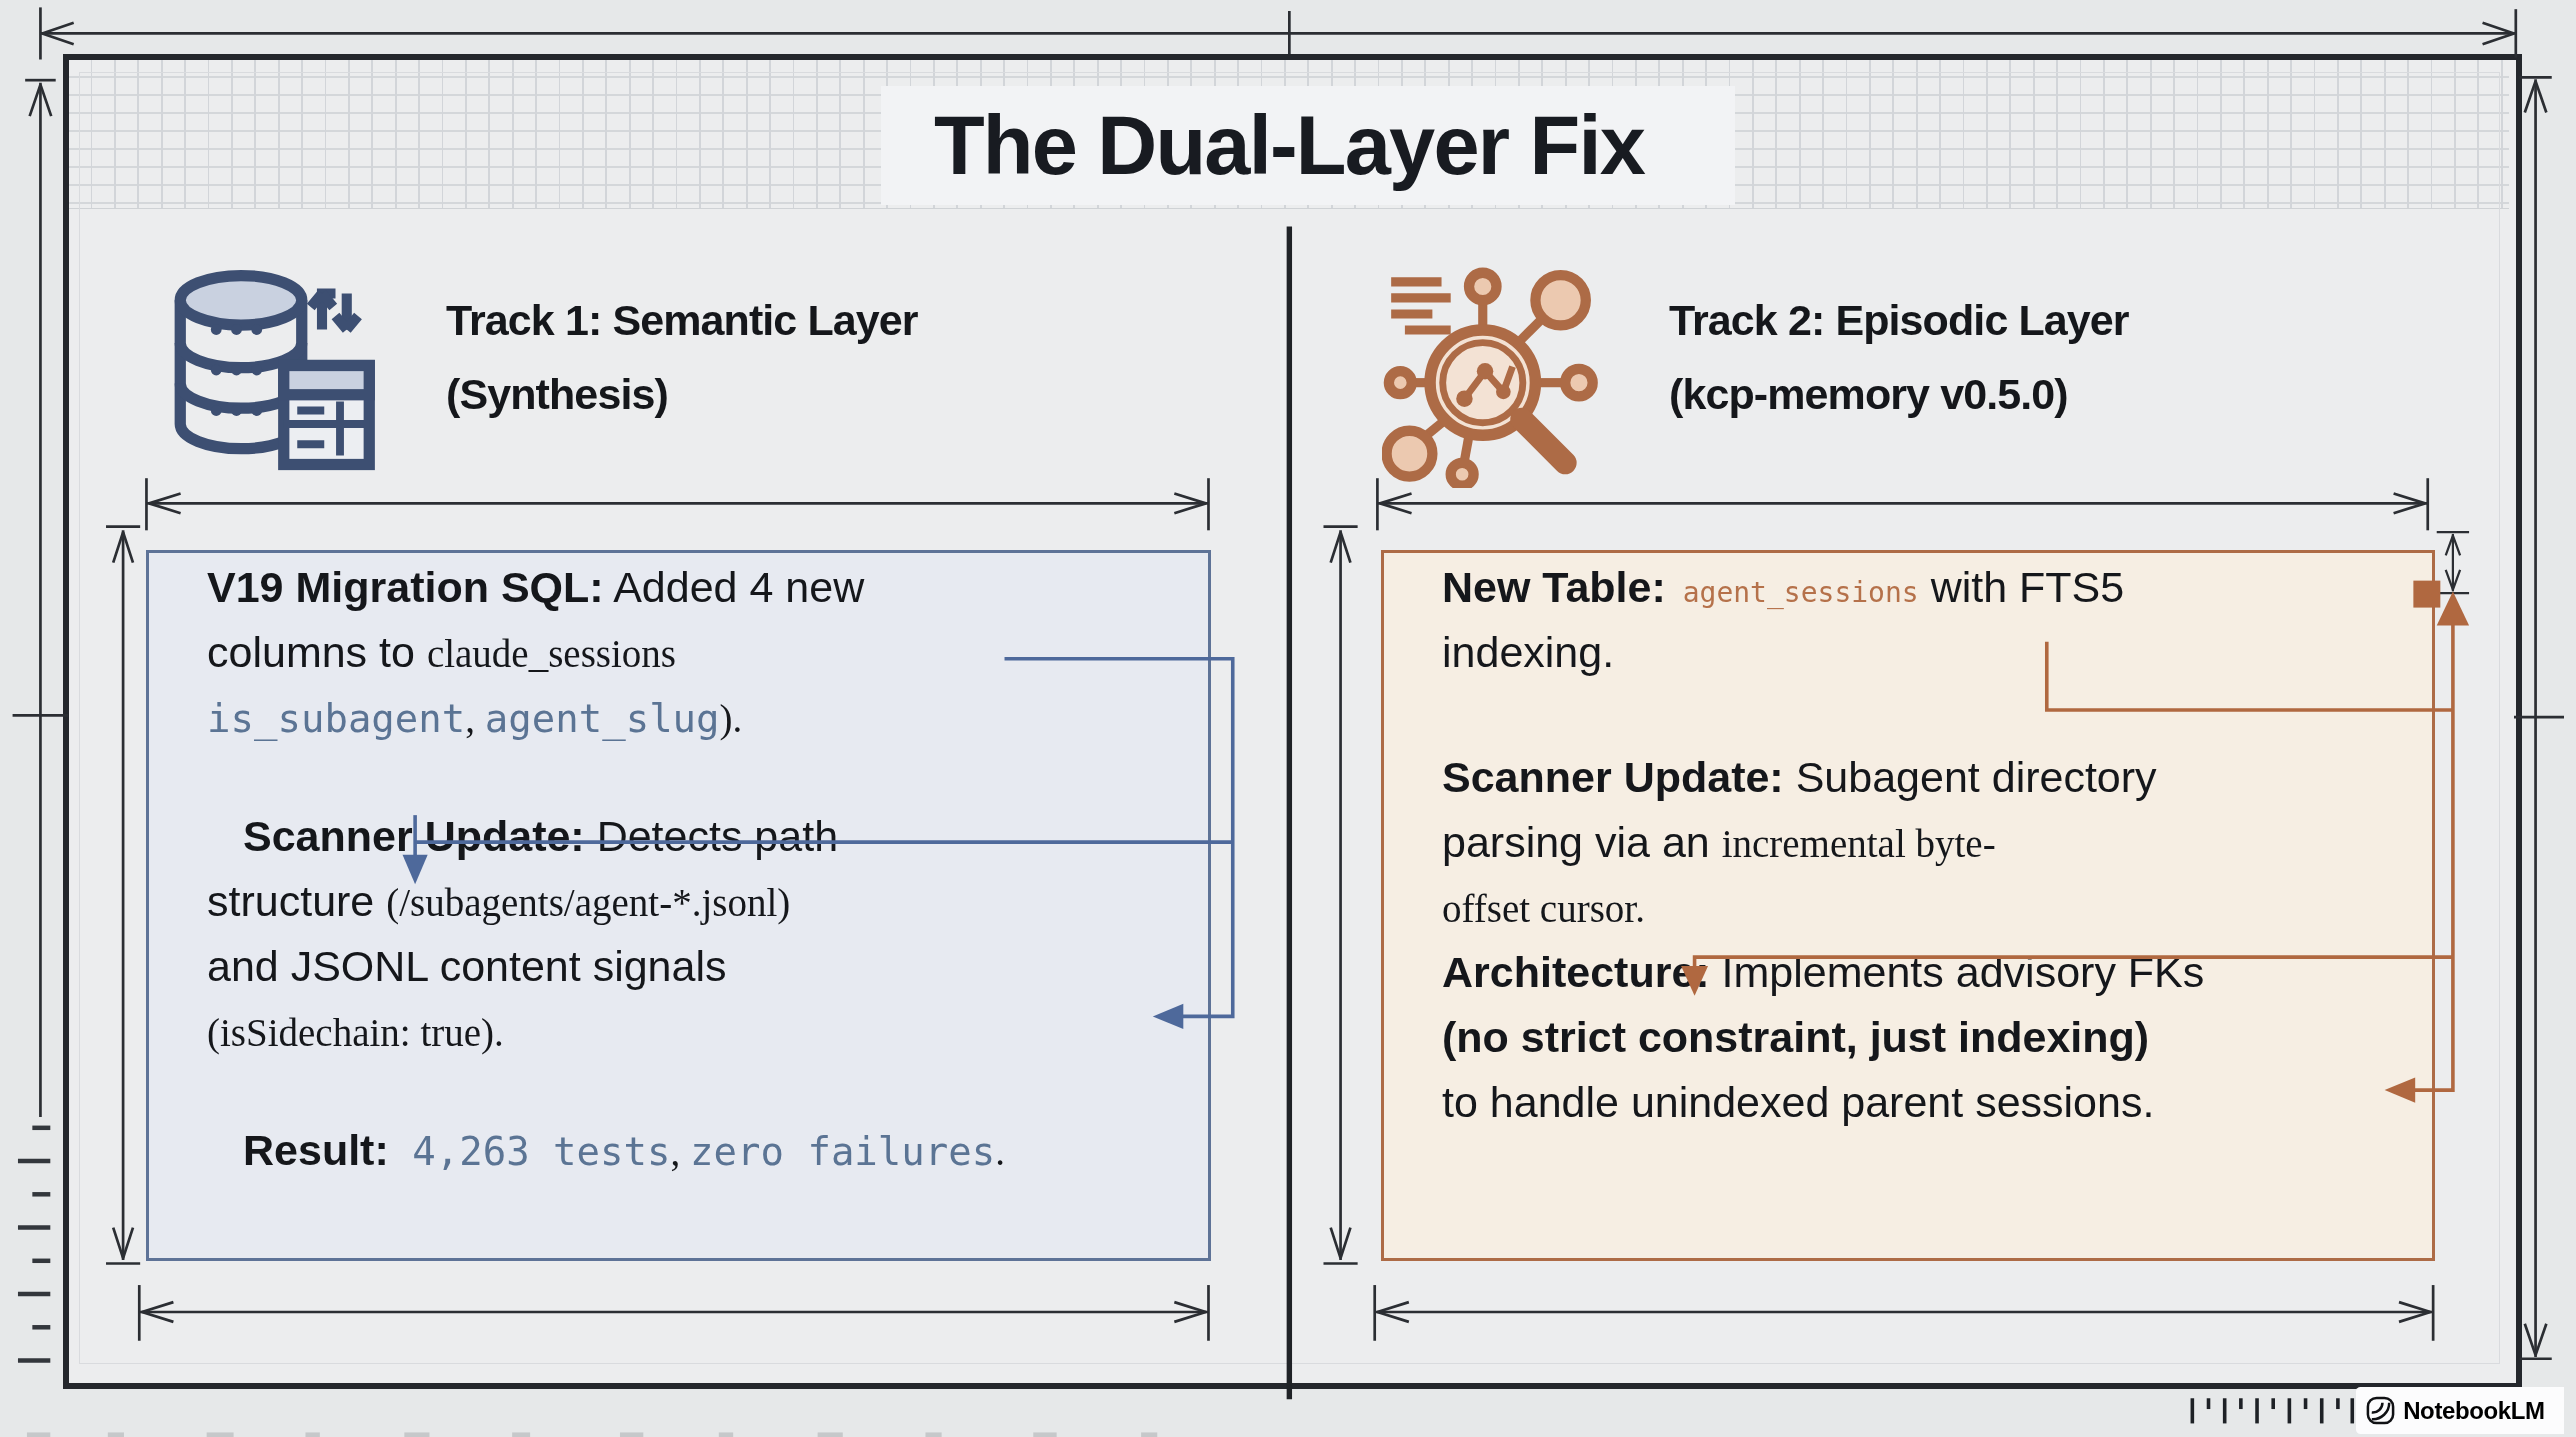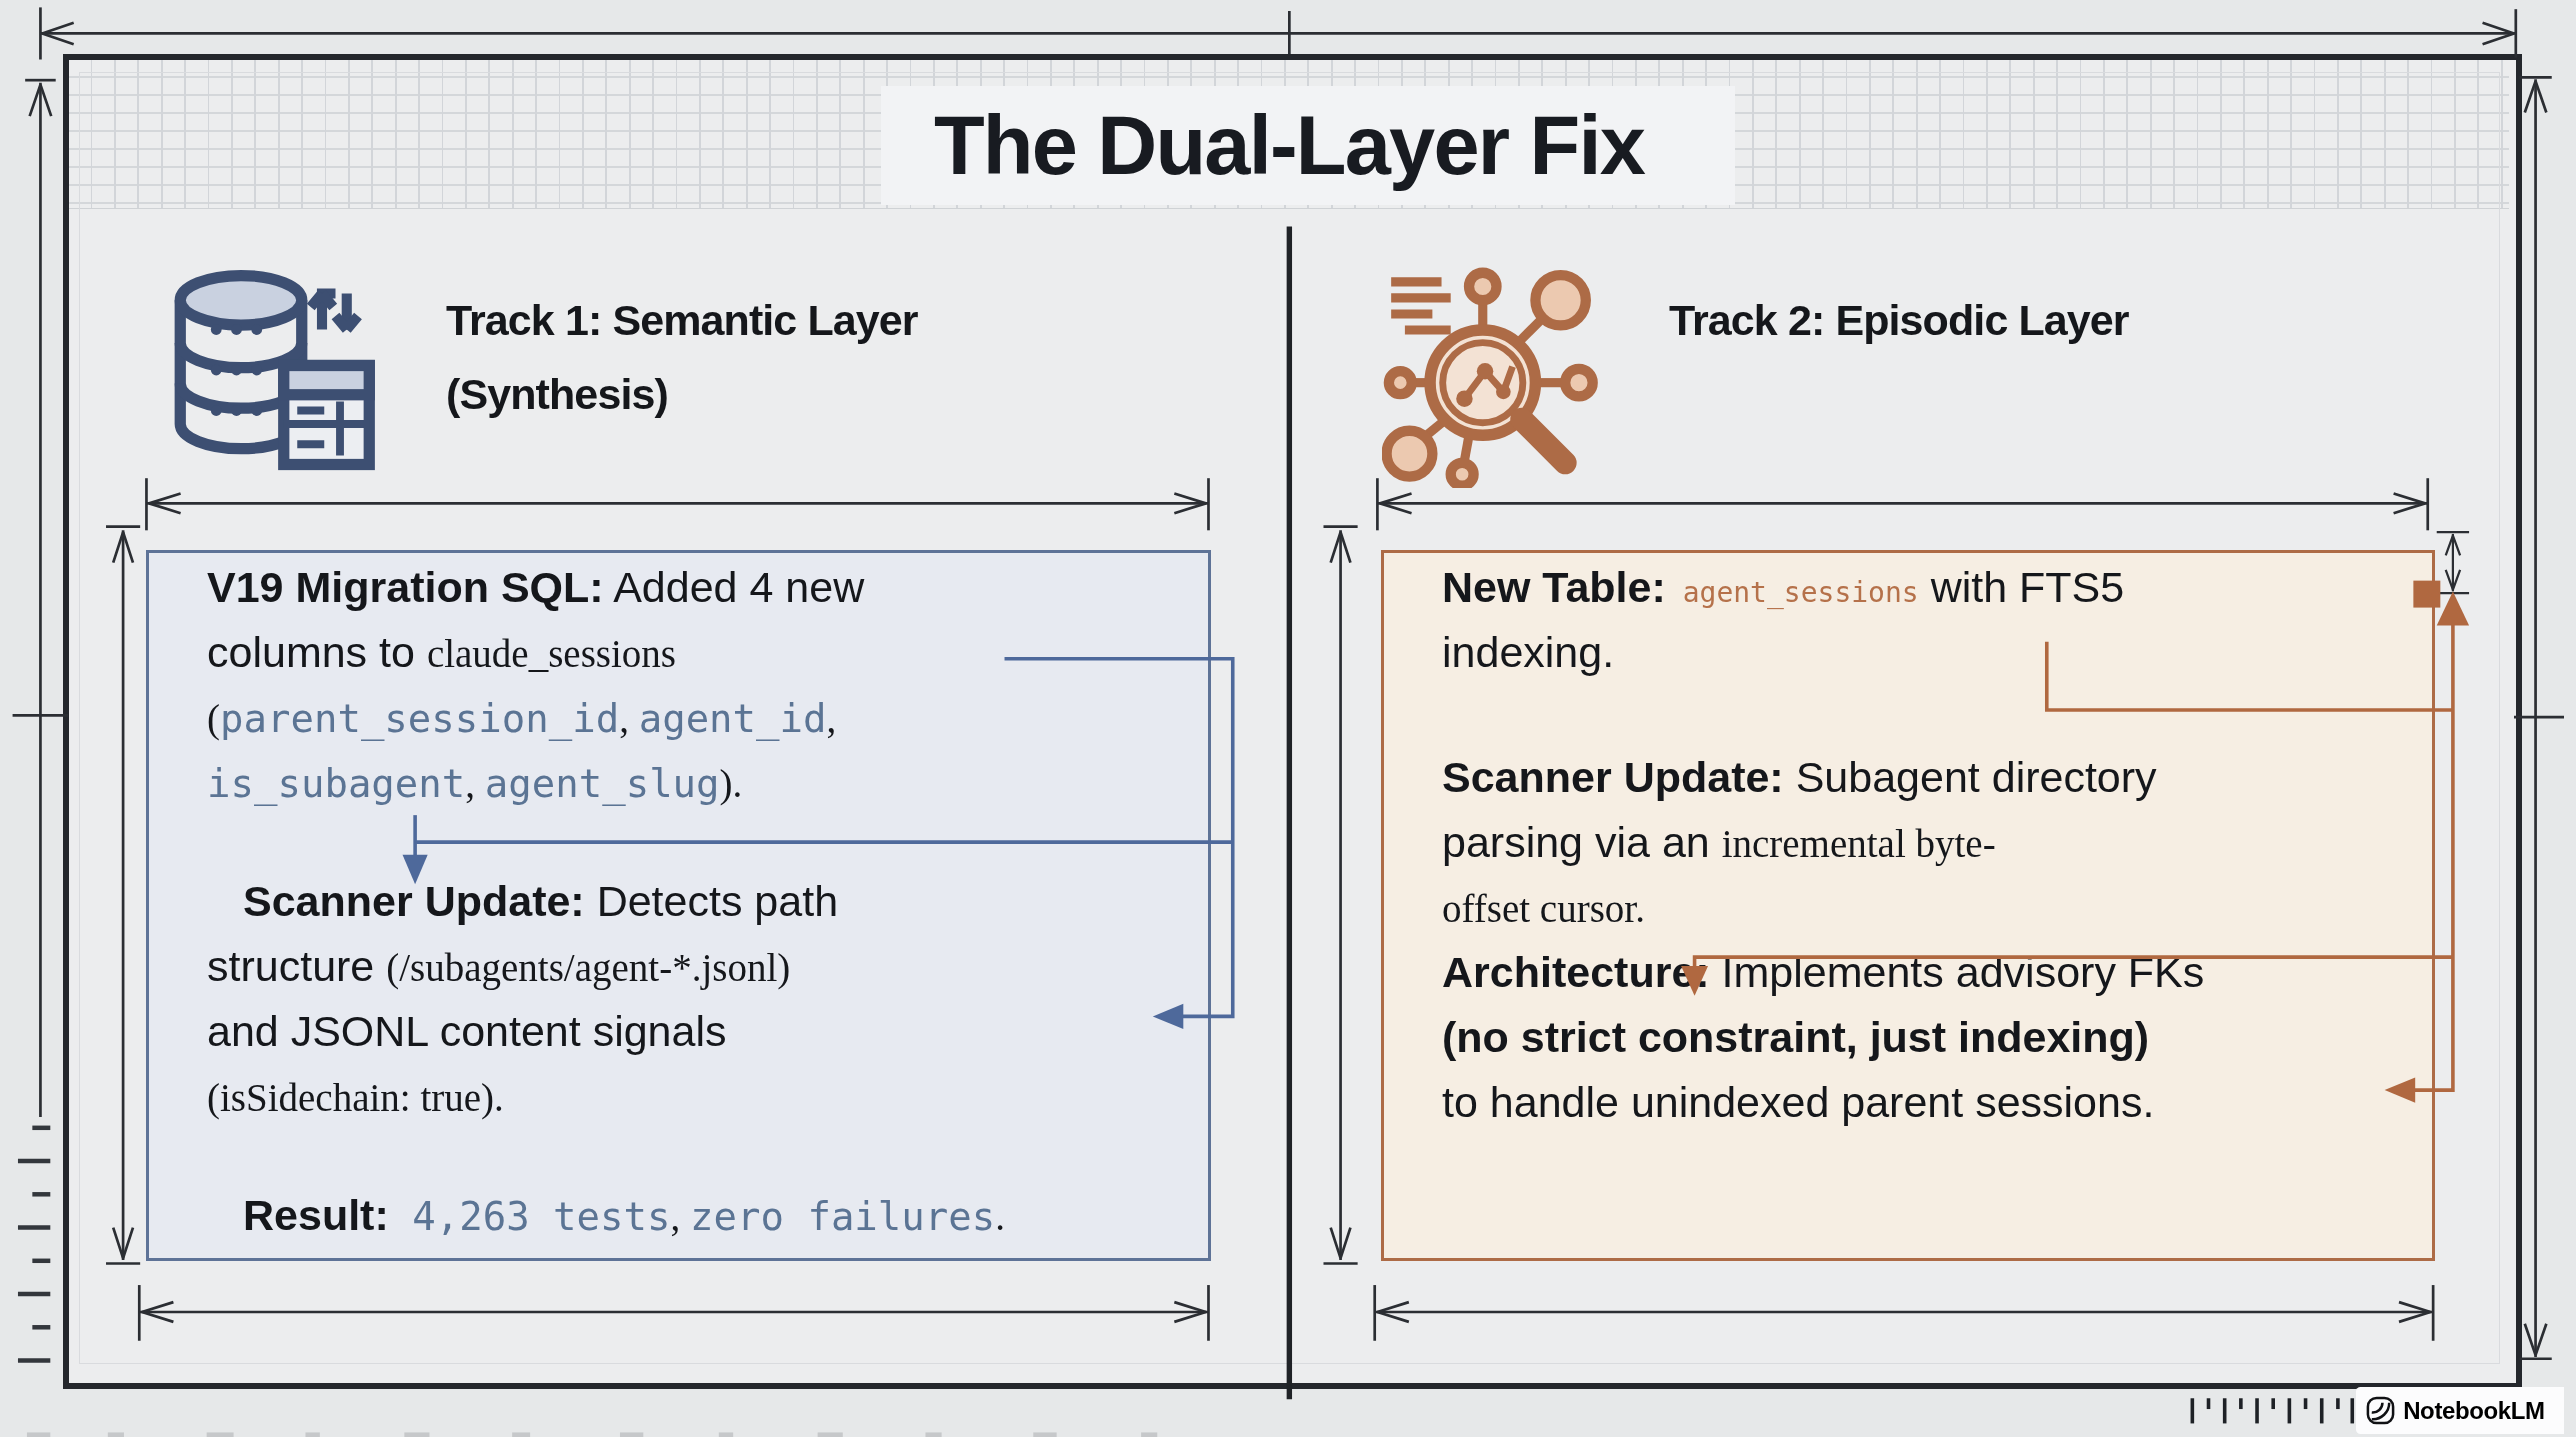--- a/index.html
+++ b/index.html
@@ -99,26 +99,25 @@
     <circle cx="44" cy="54" r="23" stroke="#ad6b46" stroke-width="5" fill="#f3e2d4"></circle>
     <circle cx="44" cy="54" r="17.5" stroke="#ad6b46" stroke-width="3" fill="none"></circle>
     <path d="M36,61 L45,49 L53,58 L57,47" stroke="#ad6b46" stroke-width="3" fill="none"></path>
     <g fill="#ad6b46">
       <circle cx="36" cy="61" r="3.6"></circle>
         <circle cx="45" cy="49" r="3.6"></circle>
         <circle cx="53" cy="58" r="3.2"></circle>
     </g>
     <path d="M61,70 L80,89" stroke="#ad6b46" stroke-width="10" stroke-linecap="round"></path>
   </svg>
-  <div id="t2-hdr" class="abs hdr"><span>Track 2: Episodic Layer</span><br></div>
+  <div id="t2-hdr" class="abs hdr"><span>Track 2: Episodic Layer</span><br><span>(kcp-memory v0.5.0)</span></div>
 
   <div id="t1-card" class="abs card">
     <div class="line"><span class="b">V19 Migration SQL:</span><span> Added 4 new</span></div>
     <div class="line"><span>columns to </span><span class="m">claude_sessions</span></div>
-    <div class="line"><span class="m">(</span><span class="c1">parent_session_id</span><span class="m">, </span><span class="c1">agent_id</span><span class="m">,</span></div>
     <div class="line"><span class="c1">is_subagent</span><span class="m">, </span><span class="c1">agent_slug</span><span class="m">).</span></div>
     <div class="line gap60"><span class="b">Scanner Update:</span><span> Detects path</span></div>
     <div class="line"><span>structure </span><span class="m">(/subagents/agent-*.jsonl)</span></div>
     <div class="line"><span>and JSONL content signals</span></div>
     <div class="line"><span class="m">(isSidechain: true).</span></div>
     <div class="line gap60"><span class="b">Result:</span><span class="c1"> 4,263 tests</span><span class="m">, </span><span class="c1">zero failures</span><span class="m">.</span></div>
   </div>
 
   <div id="t2-card" class="abs card">
     <div class="line"><span class="b">New Table:</span><span class="c2"> agent_sessions</span><span> with FTS5</span></div>

